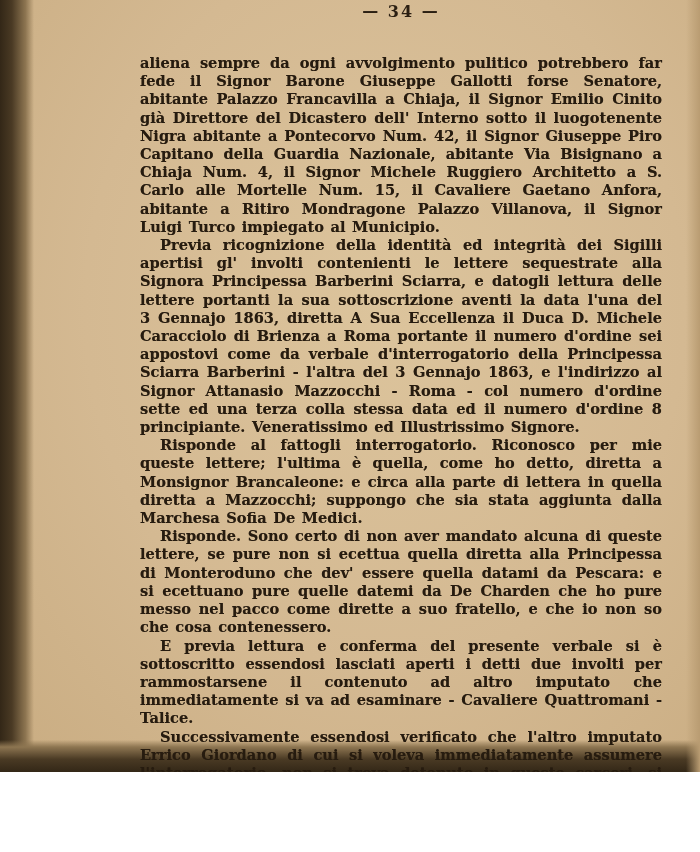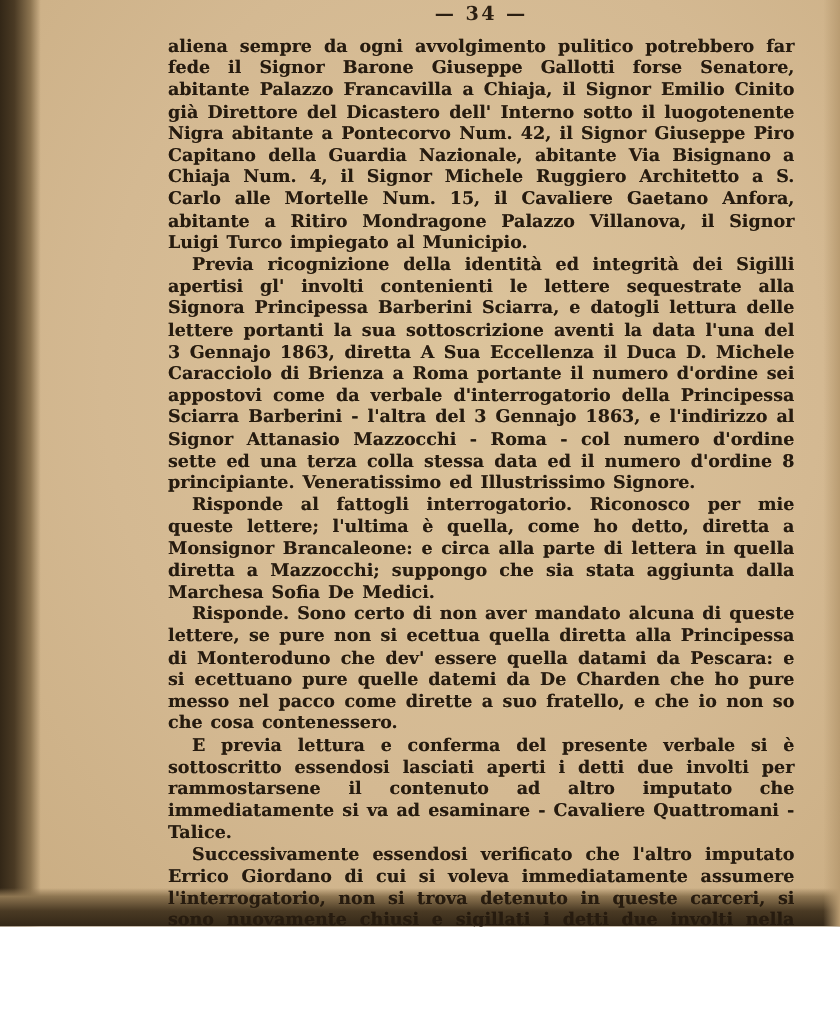--- a/index.html
+++ b/index.html
@@ -65,20 +65,21 @@
     word-spacing: 1.5px;
     color: #261b0f;
     text-shadow: 0 0 0.4px rgba(38,27,15,0.55);
   }
   .para {
     margin: 0;
     text-indent: 20px;
   }
   .para.no-indent {
     text-indent: 0;
+    margin-top: 24px;
   }
   .signature {
     margin: 0;
     margin-left: 105px;
     text-indent: 0;
     text-align: left;
   }
 </style>
 </head>
 <body>

